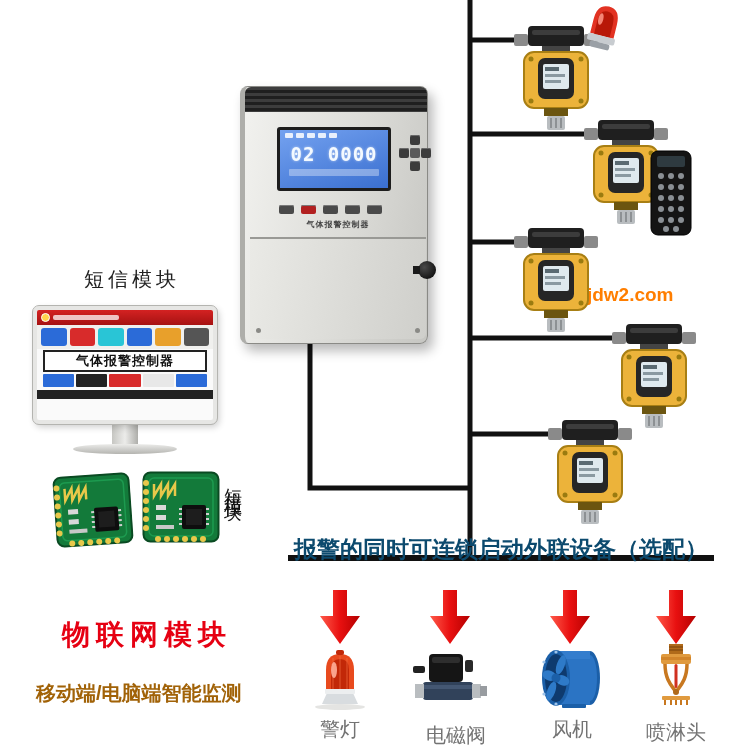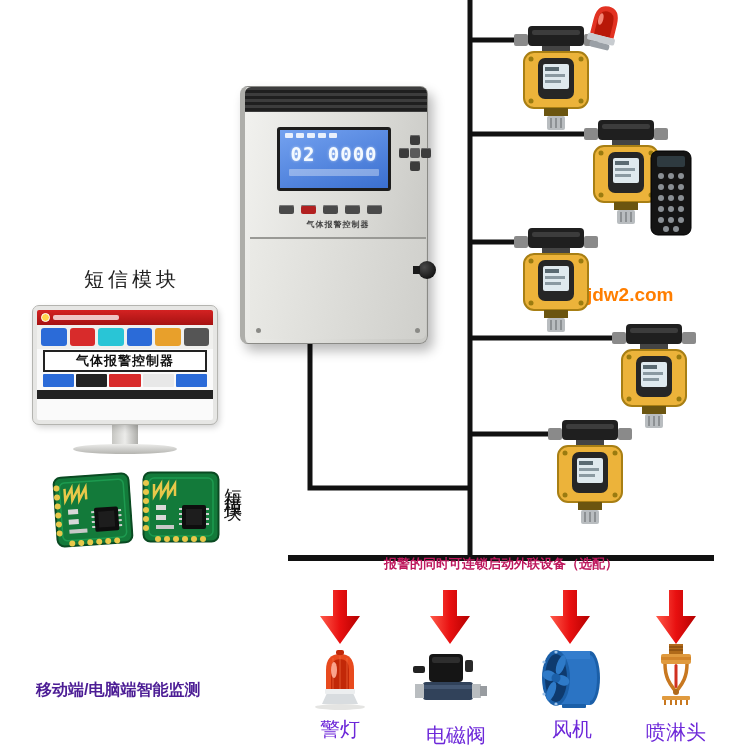--- a/index.html
+++ b/index.html
@@ -7,23 +7,23 @@
   #canvas { position:relative; width:750px; height:750px; background:#ffffff; overflow:hidden; }
 
   
   .wires { position:absolute; left:0; top:0; pointer-events:none; }
 
   
   .brand-name { position:absolute; left:84px; top:266px; font-size:20px; letter-spacing:4px; color:#222; }
   .website { position:absolute; left:538px; top:284px; font-size:19px; font-weight:bold; color:#ff7e00; }
   .sms-label { position:absolute; left:221px; top:474px; writing-mode:vertical-rl; text-orientation:upright; font-size:18px; letter-spacing:5px; color:#111; }
   .iot-label { position:absolute; left:62px; top:616px; font-size:28px; font-weight:bold; letter-spacing:6px; color:#e60012; }
-  .monitoring-label { position:absolute; left:36px; top:680px; font-size:16px; font-weight:bold; color:#4c1d95; }
-  .interlock-note { position:absolute; left:288px; top:555px; width:426px; text-align:center; font-size:13px; font-weight:600; color:#be185d; }
-  .device-label { position:absolute; font-size:20px; color:#6d28d9; text-align:center; }
+  .monitoring-label { position:absolute; left:36px; top:680px; font-size:20px; font-weight:bold; color:#a16207; }
+  .interlock-note { position:absolute; left:288px; top:534px; width:426px; text-align:center; font-size:23px; font-weight:600; color:#0c4a6e; }
+  .device-label { position:absolute; font-size:20px; color:#737373; text-align:center; }
 
   
   .controller { position:absolute; left:240px; top:86px; width:188px; height:258px;
     background:linear-gradient(100deg,#f2f2ef 0%,#dedeil 50%,#c9c9c5 100%);
     background:linear-gradient(100deg,#f2f2ef 0%,#dcdcd8 55%,#c6c6c2 100%);
     border:1px solid #8a8a86; border-left:5px solid #aeaeaa; border-radius:8px;
     box-shadow:5px 7px 12px rgba(0,0,0,.28); }
   .ctrl-top { position:absolute; left:0; top:0; width:100%; height:25px; border-radius:6px 6px 0 0;
     background:repeating-linear-gradient(180deg,#3d3d3d 0 3px,#1f1f1f 3px 6px); }
   .ctrl-lcd { position:absolute; left:32px; top:40px; width:114px; height:64px;
@@ -357,15 +357,16 @@
         <line x1="25" y1="56" x2="25" y2="61"></line>
       <line x1="31" y1="56" x2="31" y2="61"></line>
     </g>
   </svg>
 
   <div class="device-label" style="left:312px;top:716px;width:56px;">警灯</div>
   <div class="device-label" style="left:414px;top:722px;width:72px;text-align:right;">电磁阀</div>
   <div class="device-label" style="left:538px;top:716px;width:68px;">风机</div>
   <div class="device-label" style="left:644px;top:719px;width:64px;">喷淋头</div>
 
+  <div class="iot-label">物联网模块</div>
   <div class="monitoring-label">移动端/电脑端智能监测</div>
 
 </div>
 
 </body></html>

